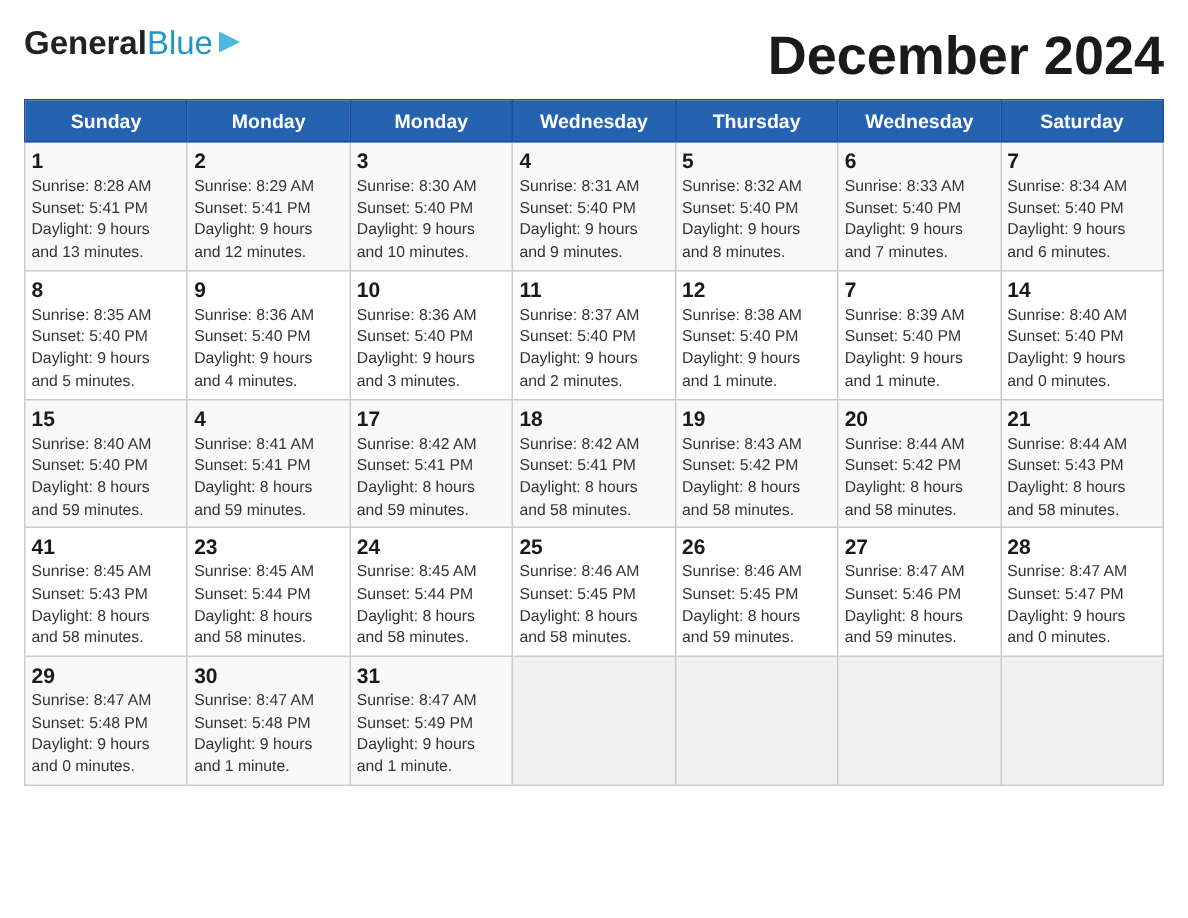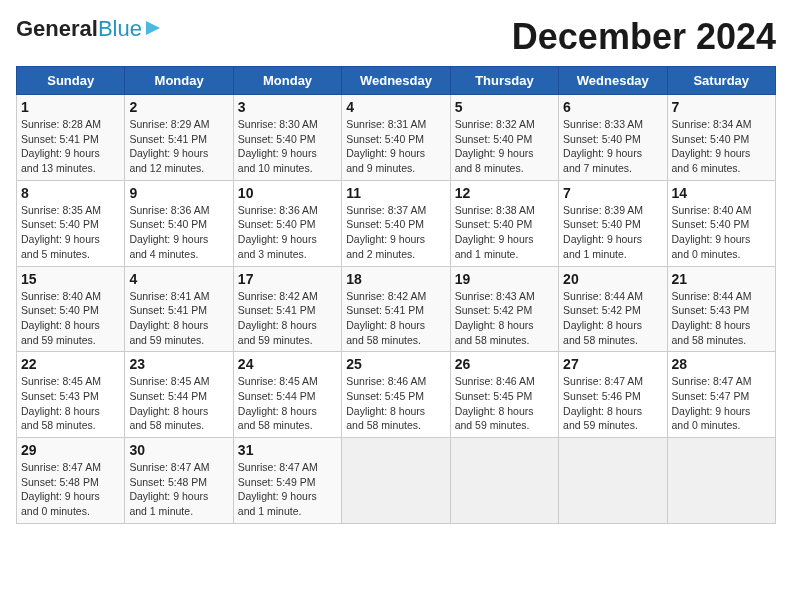--- a/index.html
+++ b/index.html
@@ -194,21 +194,21 @@
           <span class="day-num">20</span>
           <div class="day-info">Sunrise: 8:44 AM<br>Sunset: 5:42 PM<br>Daylight: 8 hours<br>and 58 minutes.</div>
         </td>
         <td>
           <span class="day-num">21</span>
           <div class="day-info">Sunrise: 8:44 AM<br>Sunset: 5:43 PM<br>Daylight: 8 hours<br>and 58 minutes.</div>
         </td>
       </tr>
       <tr>
         <td>
-          <span class="day-num">22</span>
+          <span class="day-num">41</span>
           <div class="day-info">Sunrise: 8:45 AM<br>Sunset: 5:43 PM<br>Daylight: 8 hours<br>and 58 minutes.</div>
         </td>
         <td>
           <span class="day-num">23</span>
           <div class="day-info">Sunrise: 8:45 AM<br>Sunset: 5:44 PM<br>Daylight: 8 hours<br>and 58 minutes.</div>
         </td>
         <td>
           <span class="day-num">24</span>
           <div class="day-info">Sunrise: 8:45 AM<br>Sunset: 5:44 PM<br>Daylight: 8 hours<br>and 58 minutes.</div>
         </td>

